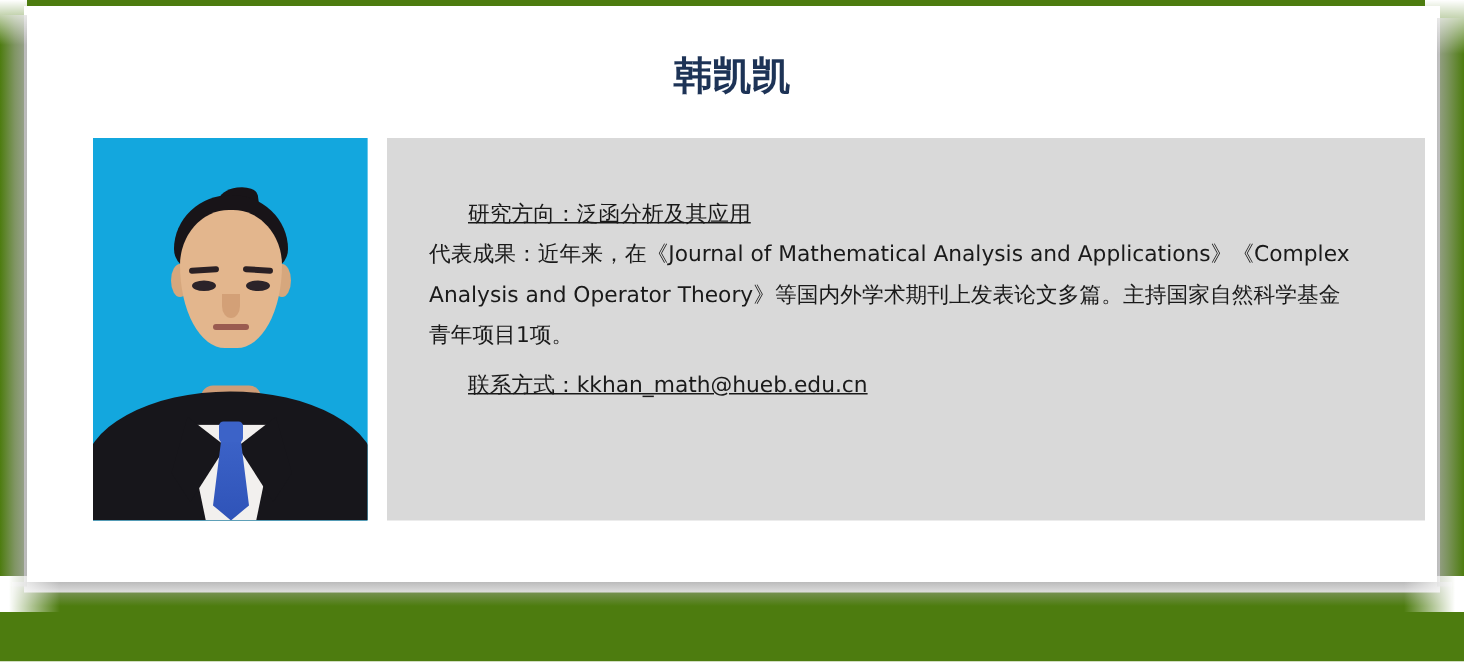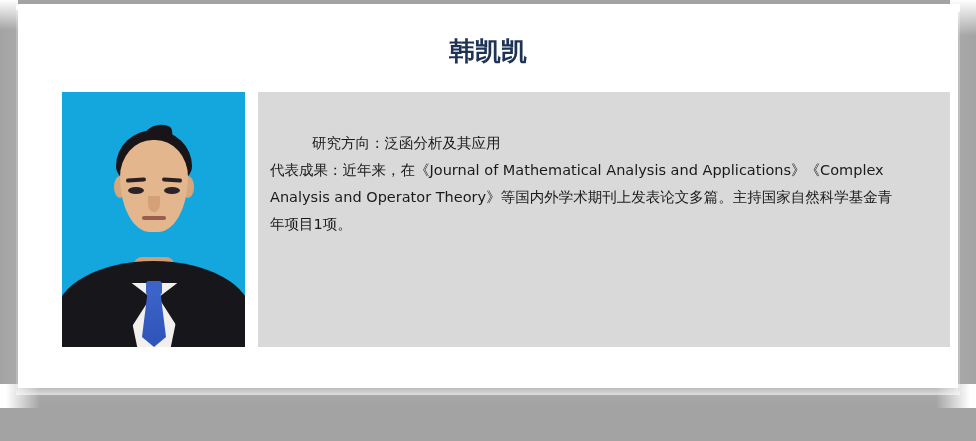--- a/index.html
+++ b/index.html
@@ -12,21 +12,21 @@
     height: 441px;
     overflow: hidden;
     font-family: "Liberation Sans", "DejaVu Sans", sans-serif;
   }
 
   
   #page {
     position: relative;
     width: 976px;
     height: 441px;
-    background: #a3a3a3;
+    background: #4d7c0f;
   }
 
   #card {
     position: absolute;
     left: 16px;
     top: 4px;
     width: 944px;
     height: 391px;
     background: #ffffff;
     box-shadow: 0 0 0 0 rgba(0,0,0,0);
@@ -304,23 +304,24 @@
   }
   .info-line {
     font-family: "DejaVu Sans", "Liberation Sans", sans-serif;
     font-size: 14.5px;
     color: #1a1a1a;
     line-height: 27px;
     margin: 0;
   }
   .info-line.indented {
     padding-left: 54px;
+    text-decoration: underline;
   }
   .info-line.block {
-    padding-left: 12px;
+    padding-left: 28px;
     padding-right: 26px;
   }
   .gap-sm { height: 6px; }
 </style>
 </head>
 <body>
 
 <div id="page">
 
   <div id="card">
@@ -349,20 +350,21 @@
         <div class="ph-collar-r"></div>
         <div class="ph-tie"></div>
         <div class="ph-tie-knot"></div>
       </div>
     </div>
 
     <div id="info-panel">
       <p class="info-line indented">研究方向：泛函分析及其应用</p>
       <p class="info-line block">代表成果：近年来，在《Journal of Mathematical Analysis and Applications》《Complex Analysis and Operator Theory》等国内外学术期刊上发表论文多篇。主持国家自然科学基金青年项目1项。</p>
       <div class="gap-sm"></div>
+      <p class="info-line indented">联系方式：kkhan_math@hueb.edu.cn</p>
     </div>
 
   </div>
 
   <div class="shadow-left"></div>
   <div class="shadow-left-cap"></div>
   <div class="shadow-right"></div>
   <div class="shadow-right-cap"></div>
   <div class="shadow-bottom"></div>
   <div class="shadow-bottom-fade-l"></div>

